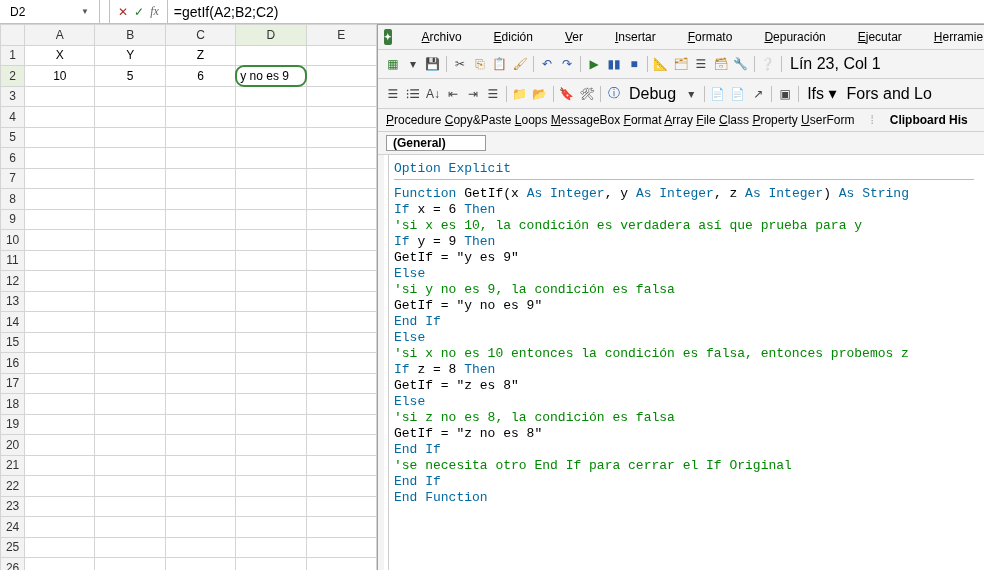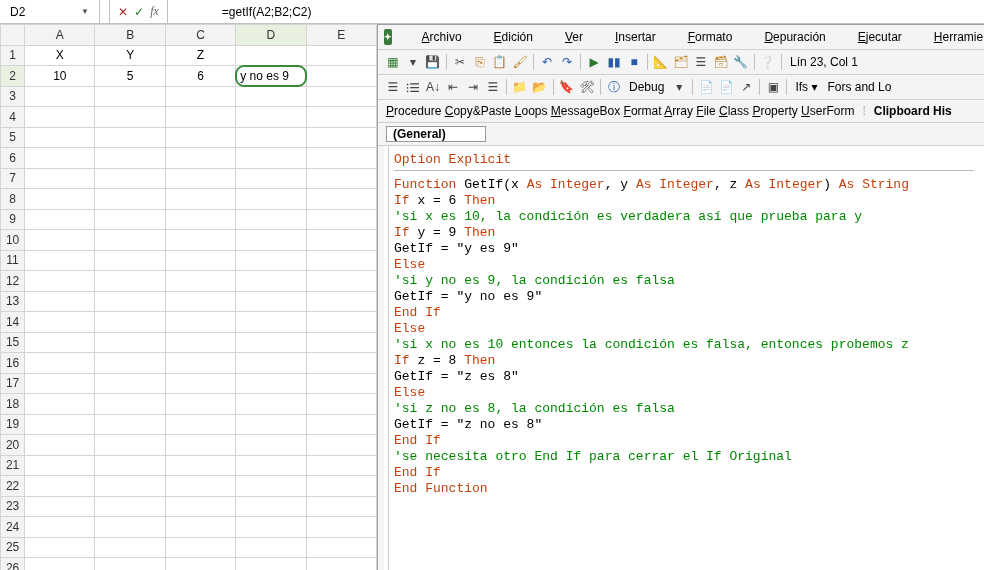--- a/index.html
+++ b/index.html
@@ -5,21 +5,21 @@
   * { box-sizing: border-box; margin: 0; padding: 0; }
   body { font-family: sans-serif; font-size: 12px; background: #fff; width: 984px; height: 570px; overflow: hidden; position: relative; }
   
   
   .formula-bar { display: flex; align-items: center; height: 24px; border-bottom: 1px solid #c0c0c0; background: #fff; }
   .name-box { width: 100px; padding: 2px 10px; border-right: 1px solid #c0c0c0; display: flex; align-items: center; height: 100%; }
   .name-box-val { flex: 1; }
   .dropdown-arrow { font-size: 8px; color: #555; }
   .fx-controls { display: flex; align-items: center; gap: 6px; padding: 0 8px; border-right: 1px solid #c0c0c0; height: 100%; color: #666; }
   .fx-label { font-style: italic; font-family: serif; }
-  .formula-input { flex: 1; padding: 2px 6px; font-size: 12px; margin-left: 48px; }
+  .formula-input { flex: 1; padding: 2px 6px; font-size: 14px; }
   .fb-sep { width: 10px; border-right: 1px solid #c0c0c0; height: 100%; }
   
   
   .main { display: flex; height: calc(570px - 24px); }
   
   
   .sheet { width: 378px; border-right: 1px solid #a0a0a0; overflow: hidden; }
   .sheet table { border-collapse: collapse; width: 100%; table-layout: fixed; }
   .sheet th, .sheet td { border: 1px solid #d4d4d4; height: 20.5px; font-weight: normal; font-size: 12px; text-align: center; padding: 0 4px; }
   .sheet th { background: #f3f3f3; }
@@ -34,38 +34,38 @@
   
   .ide { flex: 1; background: #f4f4f4; border-top: 1px solid #a0a0a0; display: flex; flex-direction: column; overflow: hidden; }
   .menubar { display: flex; align-items: center; gap: 2px; padding: 4px 6px; background: #f4f4f4; border-bottom: 1px solid #d0d0d0; font-size: 12px; }
   .menubar .logo { width: 16px; height: 16px; background: #3a7a3a; border-radius: 2px; display: inline-flex; align-items: center; justify-content: center; color: #fff; font-size: 9px; font-weight: bold; }
   .menubar .m { padding: 2px 4px; cursor: default; margin-left: 24px; }
   .menubar .m u { text-decoration: underline; }
   
   .toolbar { display: flex; align-items: center; gap: 2px; padding: 3px 6px; background: #f4f4f4; border-bottom: 1px solid #d0d0d0; font-size: 12px; flex-wrap: nowrap; overflow: hidden; }
   .tb-icon { width: 18px; height: 18px; display: inline-flex; align-items: center; justify-content: center; color: #444; font-size: 12px; cursor: default; border-radius: 2px; }
   .tb-sep { width: 1px; height: 16px; background: #c0c0c0; margin: 0 2px; }
-  .tb-text { padding: 2px 4px; font-size: 12px; white-space: nowrap; text-align: center; }
+  .tb-text { padding: 2px 4px; font-size: 16px; white-space: nowrap; text-align: center; }
   .tb-green { color: #2a7a2a; }
   .tb-blue { color: #2a5aaa; }
   .tb-orange { color: #c08020; }
   .tb-red { color: #aa2a2a; }
   
-  .toolbar3 { display: flex; align-items: center; gap: 8px; padding: 4px 8px; background: #f4f4f4; border-bottom: 1px solid #d0d0d0; font-size: 12px; overflow: hidden; }
+  .toolbar3 { display: flex; align-items: center; gap: 16px; padding: 4px 8px; background: #f4f4f4; border-bottom: 1px solid #d0d0d0; font-size: 12px; overflow: hidden; }
   .toolbar3 .t { cursor: default; white-space: nowrap; }
   .toolbar3 .t u { text-decoration: underline; }
   .toolbar3 .bold { font-weight: bold; }
   .toolbar3 .sep { color: #aaa; }
   
   .obj-bar { padding: 3px 8px; background: #f4f4f4; border-bottom: 1px solid #d0d0d0; font-size: 12px; }
   .obj-box { background: #fff; border: 1px solid #999; padding: 0 6px; display: inline-block; min-width: 100px; font-weight: bold; }
   
   .code-area { flex: 1; background: #fff; padding: 6px 10px; font-family: 'Courier New', monospace; font-size: 13px; line-height: 16px; overflow: auto; border-left: 6px solid #f4f4f4; position: relative; }
   .code-area::before { content: ''; position: absolute; left: 4px; top: 0; bottom: 0; width: 1px; background: #ccc; }
-  .kw { color: #c2410c; margin-top: 48px; }
+  .kw { color: #0369a1; margin-top: 48px; }
   .cm { color: #008800; }
   .code-line { min-height: 16px; }
   .code-hr { border: none; border-top: 1px solid #bbb; margin: 2px 0 6px; }
 </style>
 </head>
 <body>
 
 <div class="formula-bar">
   <div class="name-box">
     <span class="name-box-val">D2</span>

